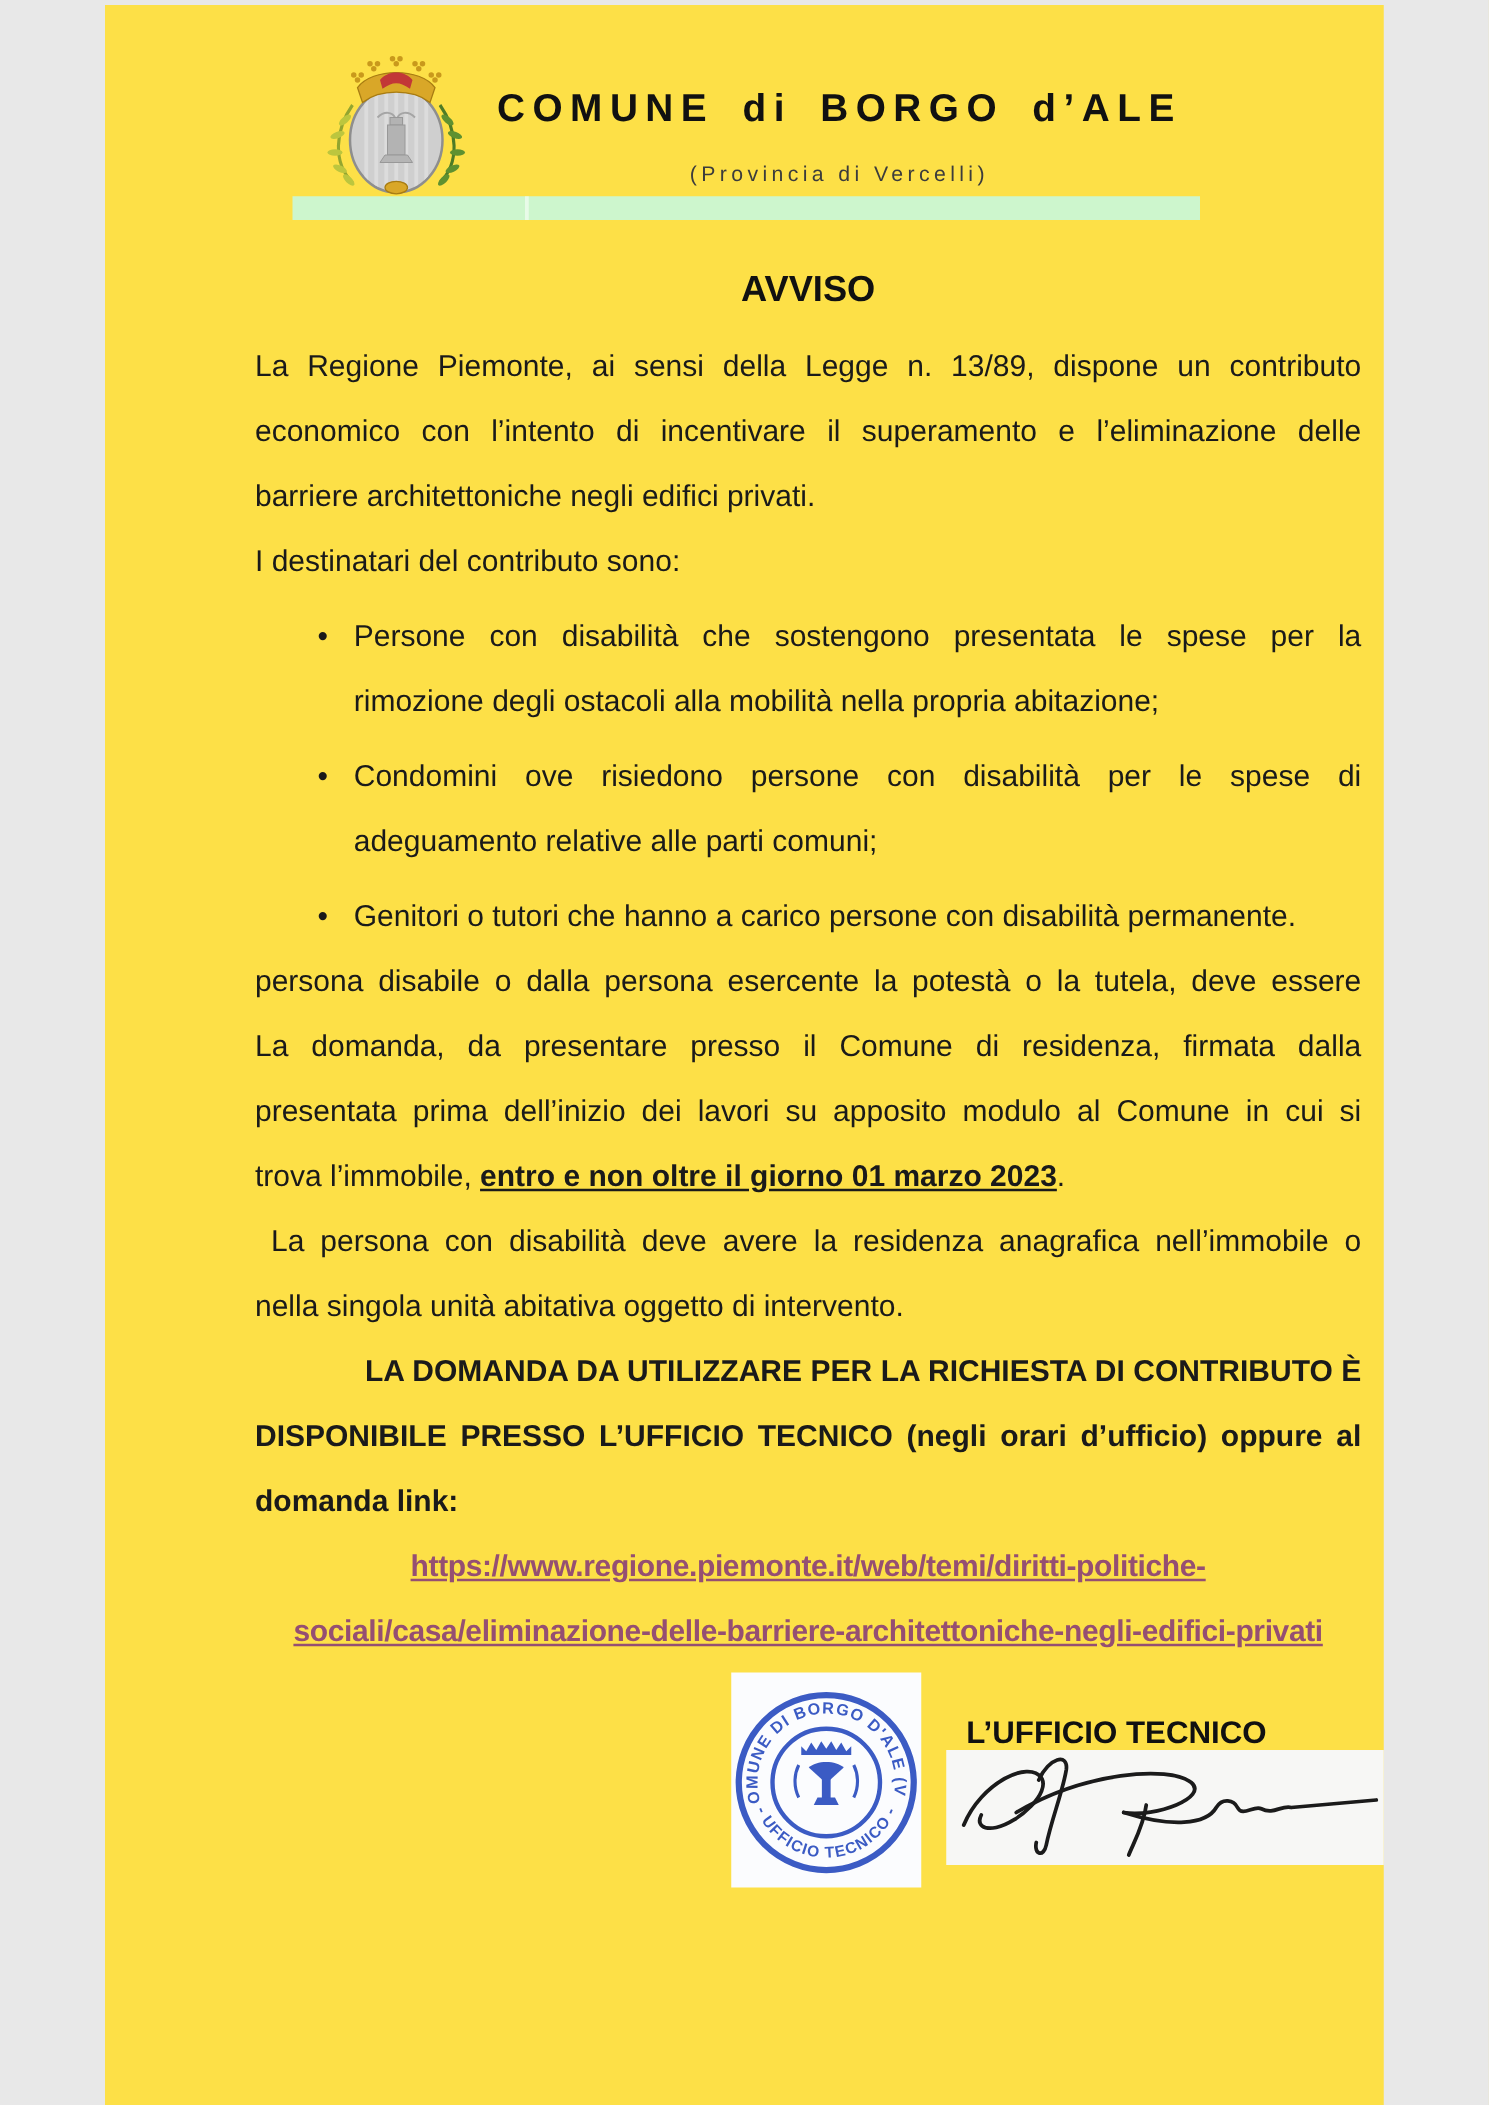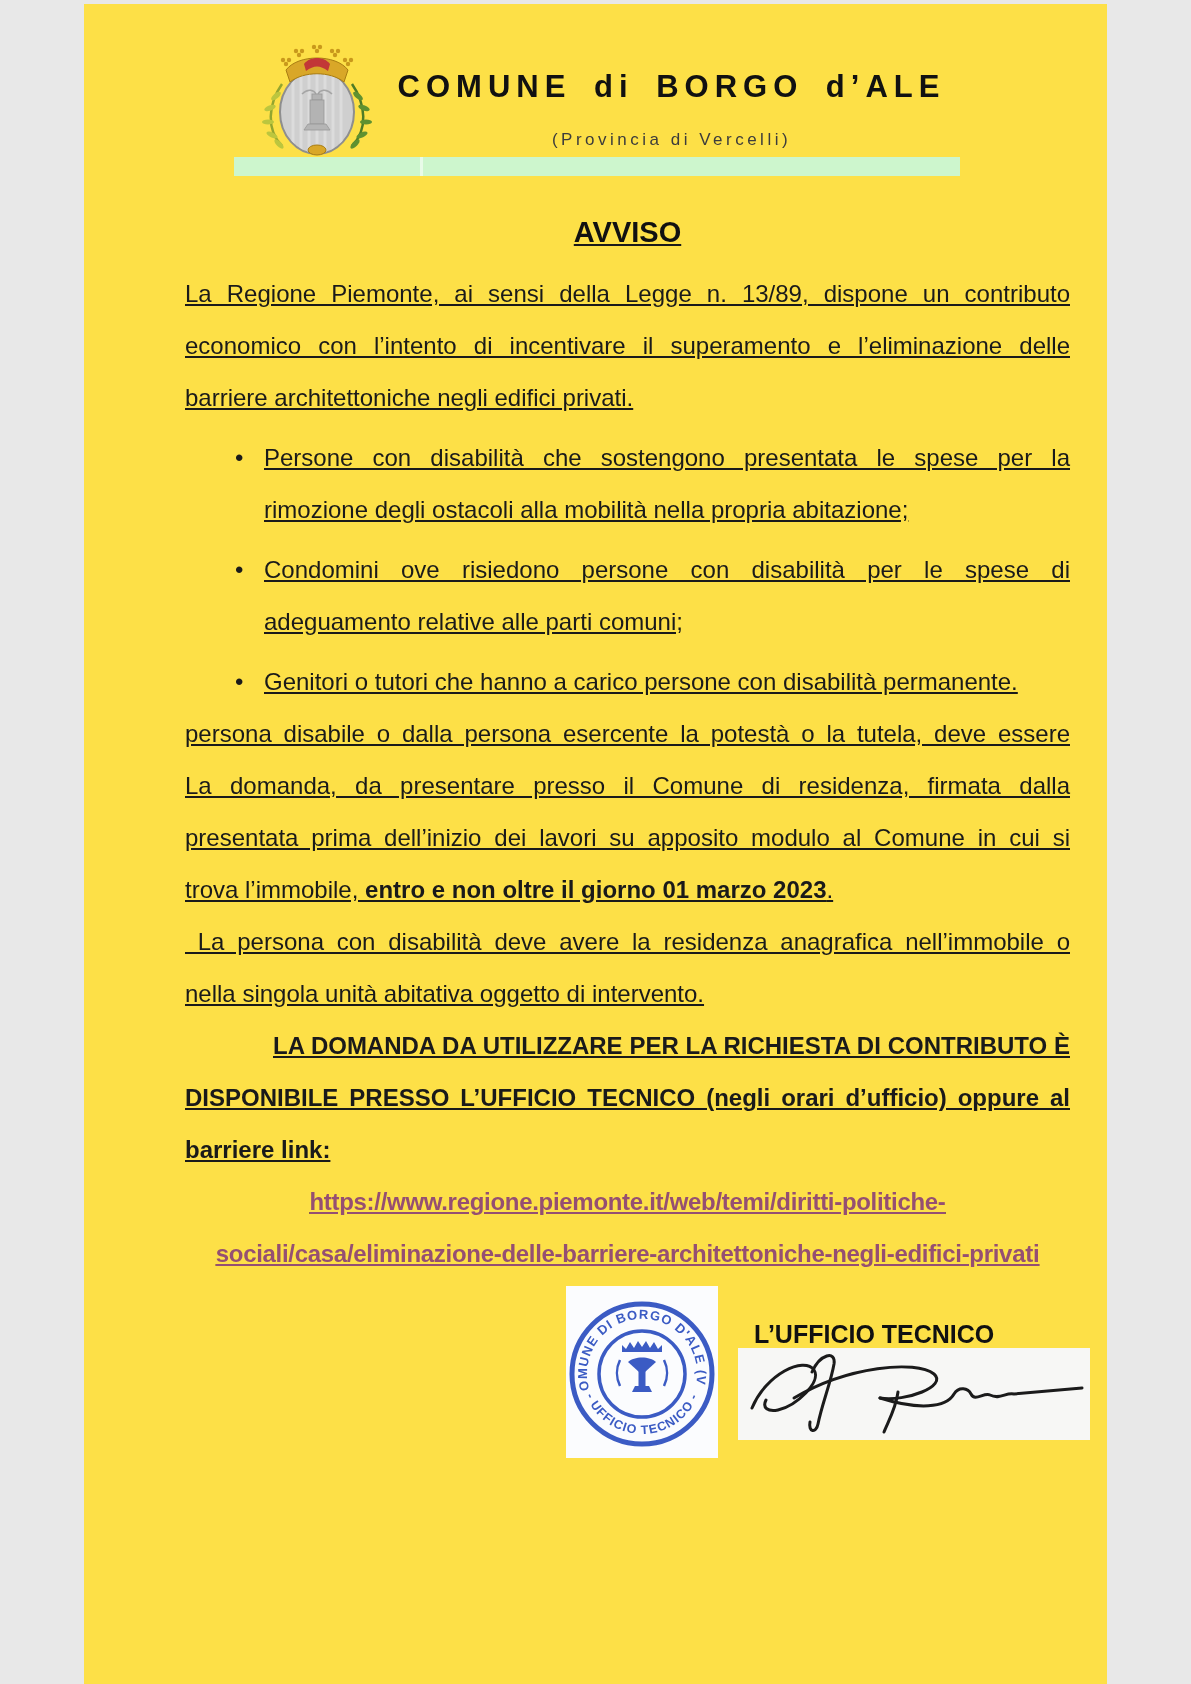--- a/index.html
+++ b/index.html
@@ -9,21 +9,21 @@
     font-family:"Liberation Sans","DejaVu Sans",sans-serif;color:#1a1a1a;
   }
   
   .logo{position:absolute;left:168px;top:36px;width:130px;height:118px;}
   .header-text{position:absolute;left:300px;top:66px;width:575px;text-align:center;}
   .muni-title{font-size:31px;font-weight:bold;letter-spacing:6px;word-spacing:8px;line-height:34px;color:#111;}
   .muni-sub{margin-top:26px;font-size:17px;letter-spacing:3.5px;color:#3c3c3c;line-height:20px;}
   .green-bar{position:absolute;left:150px;top:153px;width:726px;height:19px;background:var(--bar,#cdf6cd);}
   .green-bar .seam{position:absolute;left:186px;top:0;width:3px;height:100%;background:rgba(255,255,255,.55);}
   
-  .doc{position:absolute;left:101px;top:206px;width:885px;text-decoration:underline;}
+  .doc{position:absolute;left:120px;top:206px;width:885px;}
   .avviso{margin:0 0 14px 0;text-align:center;font-size:29px;line-height:44px;font-weight:bold;color:#111;}
   .para{margin:0;}
   .para.bullet{padding-left:79px;margin-top:8px;}
   .line{position:relative;line-height:52px;font-size:24px;}
   .line.justify{text-align:justify;text-align-last:justify;}
   .line.center{text-align:center;}
   .line.left{text-align:left;}
   .marker{position:absolute;left:-29px;top:0;}
   .b{font-weight:bold;}
   .u{text-decoration:underline;}
@@ -116,20 +116,23 @@
 
   <div class="doc">
     <h1 class="avviso">AVVISO</h1>
 
     <div>
         <div class="para">
           <div class="line justify"><span>La Regione Piemonte, ai sensi della Legge n. 13/89, dispone un contributo</span></div>
           <div class="line justify"><span>economico con l’intento di incentivare il superamento e l’eliminazione delle</span></div>
           <div class="line left"><span>barriere architettoniche negli edifici privati.</span></div>
         </div>
+        <div class="para">
+          <div class="line left"><span>I destinatari del contributo sono:</span></div>
+        </div>
         <div class="para bullet">
           <div class="line justify"><span class="marker">•</span><span>Persone con disabilità che sostengono presentata le spese per la</span></div>
           <div class="line left"><span>rimozione degli ostacoli alla mobilità nella propria abitazione;</span></div>
         </div>
         <div class="para bullet">
           <div class="line justify"><span class="marker">•</span><span>Condomini ove risiedono persone con disabilità per le spese di</span></div>
           <div class="line left"><span>adeguamento relative alle parti comuni;</span></div>
         </div>
         <div class="para bullet">
           <div class="line left"><span class="marker">•</span><span>Genitori o tutori che hanno a carico persone con disabilità permanente.</span></div>
@@ -140,21 +143,21 @@
           <div class="line justify"><span>presentata prima dell’inizio dei lavori su apposito modulo al Comune in cui si</span></div>
           <div class="line left"><span>trova l’immobile, </span><span class="b u">entro e non oltre il giorno 01 marzo 2023</span><span>.</span></div>
         </div>
         <div class="para">
           <div class="line justify"><span>&nbsp;La persona con disabilità deve avere la residenza anagrafica nell’immobile o</span></div>
           <div class="line left"><span>nella singola unità abitativa oggetto di intervento.</span></div>
         </div>
         <div class="para">
           <div class="line justify" style="padding-left: 88px;"><span class="b">LA DOMANDA DA UTILIZZARE PER LA RICHIESTA DI CONTRIBUTO È</span></div>
           <div class="line justify"><span class="b">DISPONIBILE PRESSO L’UFFICIO TECNICO (negli orari d’ufficio) oppure al</span></div>
-          <div class="line left"><span class="b">barriere link:</span></div>
+          <div class="line left"><span class="b">domanda link:</span></div>
         </div>
         <div class="para">
           <div class="line center"><span class="lnk">https://www.regione.piemonte.it/web/temi/diritti-politiche-</span></div>
           <div class="line center"><span class="lnk">sociali/casa/eliminazione-delle-barriere-architettoniche-negli-edifici-privati</span></div>
         </div>
       </div>
 
     <div class="footer-row">
       <div class="stamp">
         <svg viewBox="0 0 152 172" xmlns="http://www.w3.org/2000/svg">

